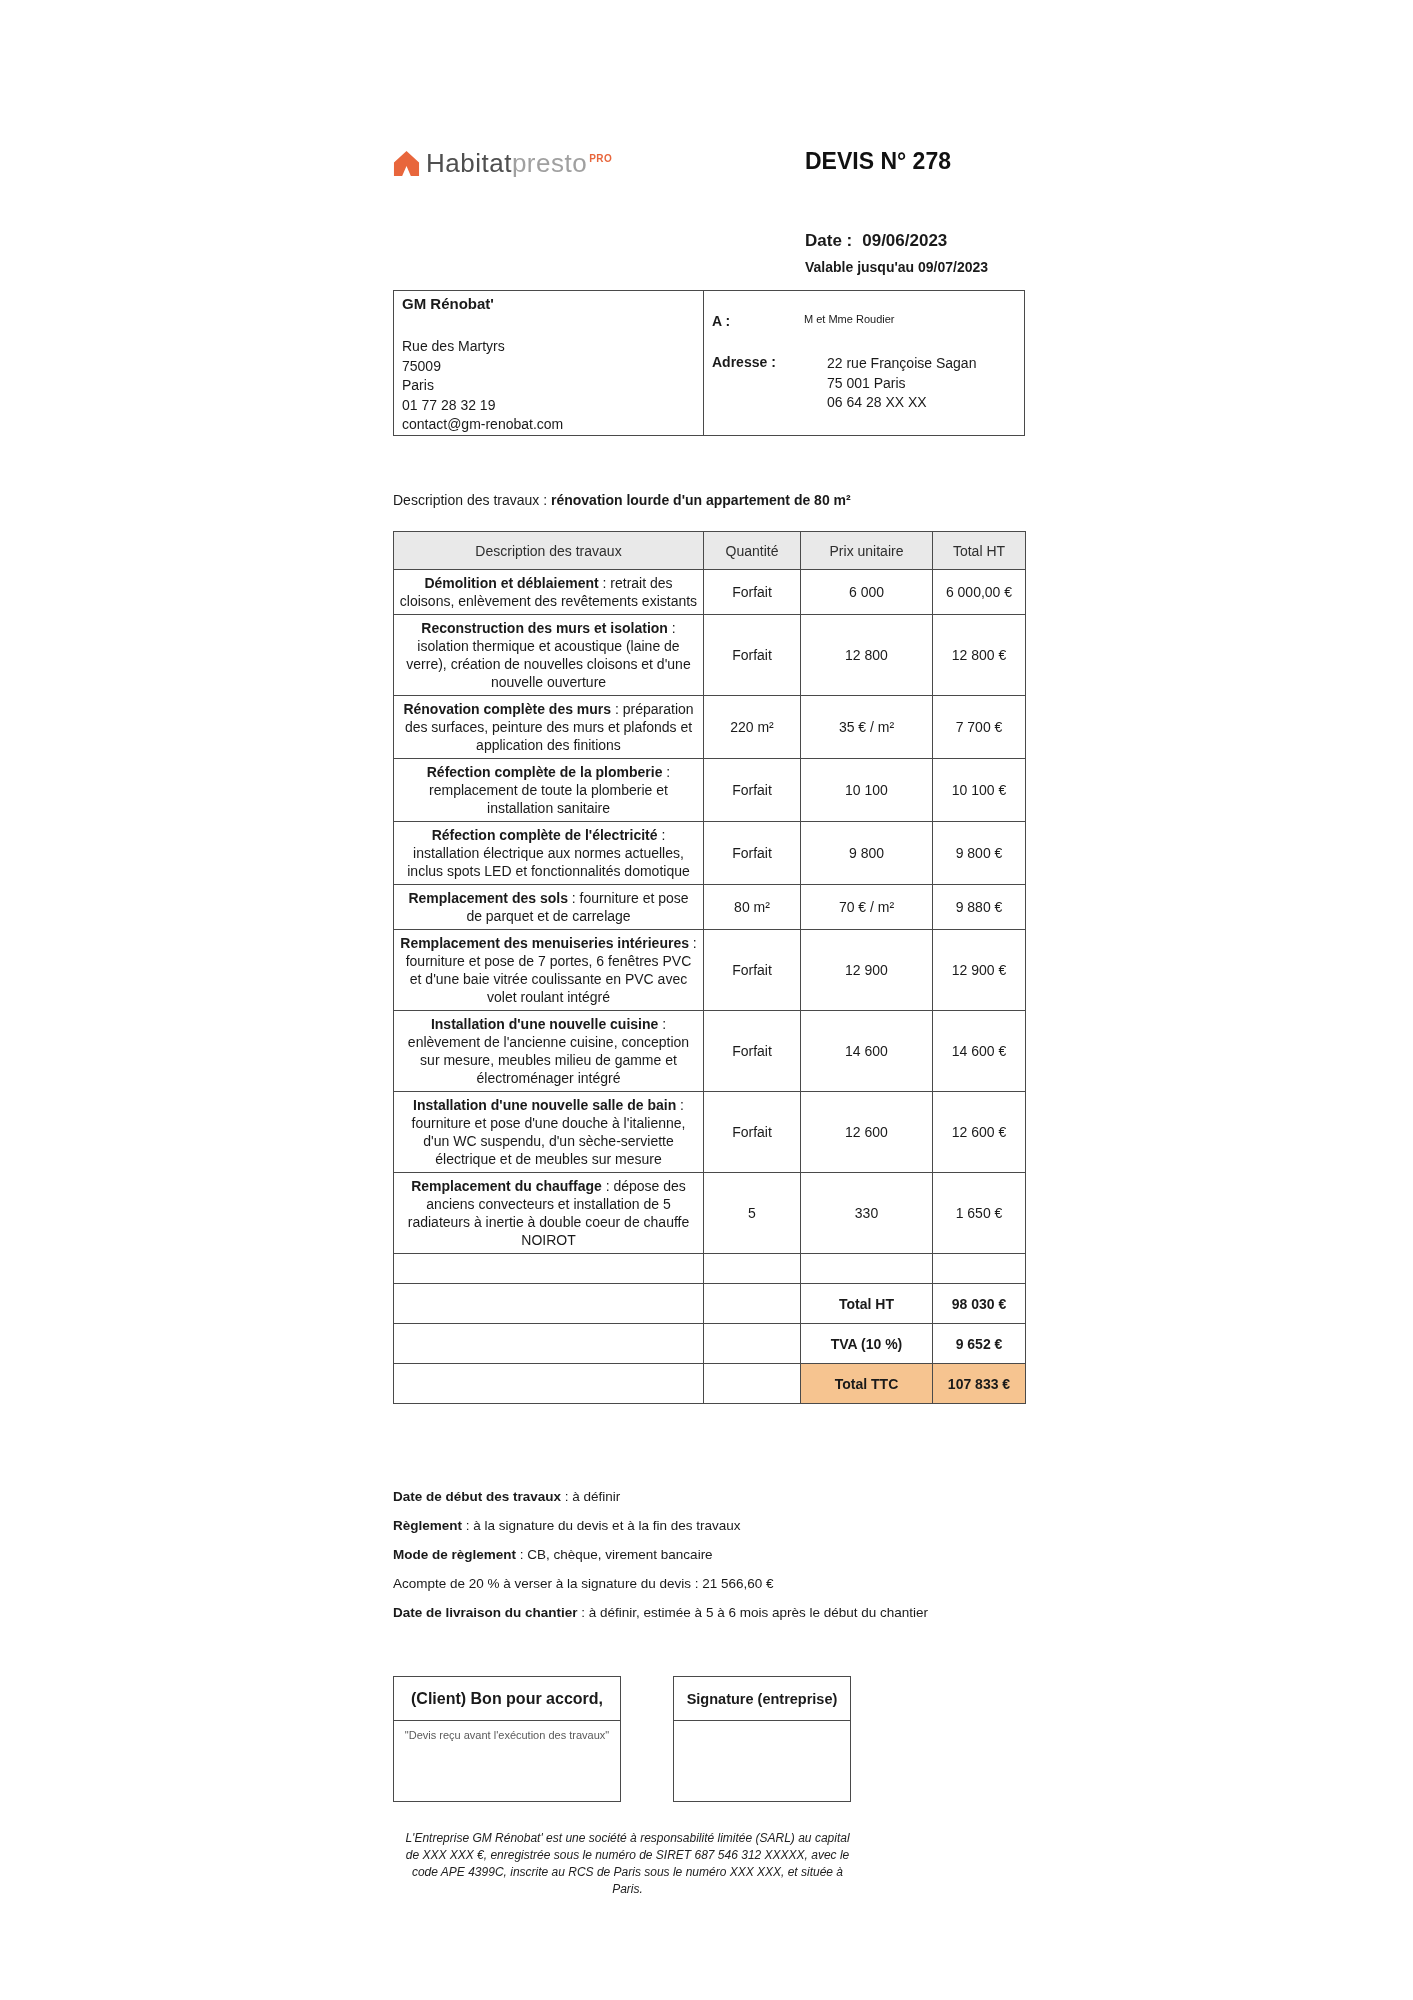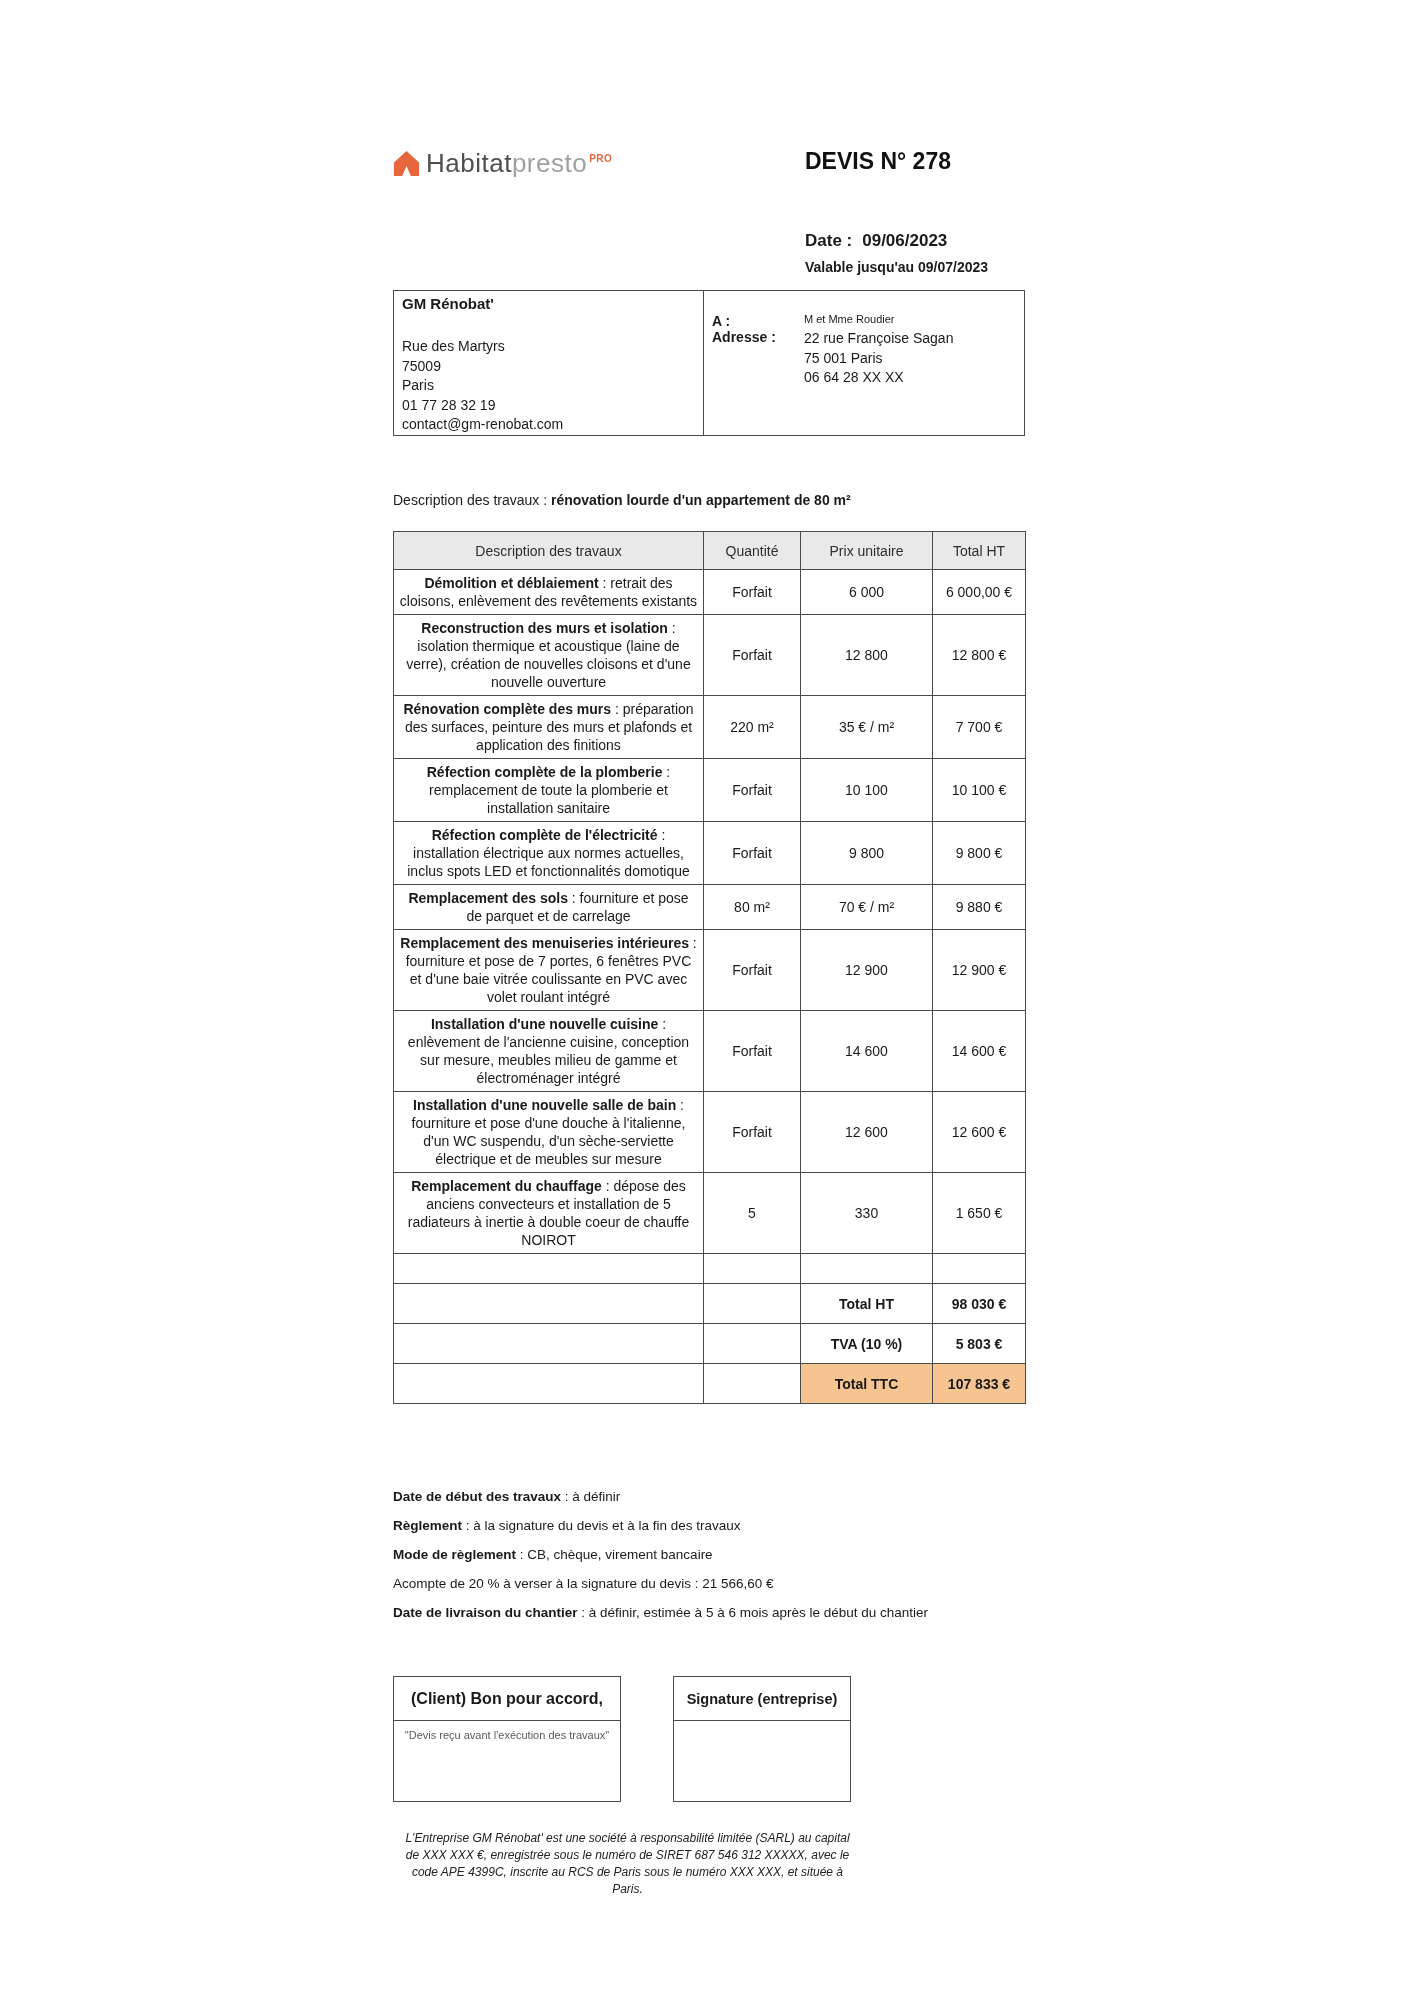--- a/index.html
+++ b/index.html
@@ -25,21 +25,21 @@
   .validity{font-size:14px;font-weight:bold;margin-top:8px;}
 
   
   .info-box{position:absolute;top:290px;left:0;width:632px;height:146px;box-sizing:border-box;
     border:1.5px solid var(--border,#4a4a4a);display:flex;font-size:14px;}
   .info-left{width:310px;box-sizing:border-box;border-right:1.5px solid var(--border,#4a4a4a);padding:4px 8px;}
   .company-name{font-weight:bold;font-size:15px;}
   .company-lines{margin-top:25px;line-height:19.5px;}
   .info-right{flex:1;padding:22px 8px 0 8px;box-sizing:border-box;}
   .ir-row{display:flex;}
-  .ir-row + .ir-row{}
+  .ir-row + .ir-row{margin-top:25px;gap:23px;}
   .ir-label{width:92px;font-weight:bold;flex:none;}
   .client-name{font-weight:normal;font-size:11px;}
   .ir-value{line-height:19.5px;}
 
   
   .desc-line{position:absolute;top:492px;left:0;margin:0;font-size:14px;white-space:nowrap;}
 
   
   table.works{position:absolute;top:531px;left:0;width:632px;border-collapse:collapse;table-layout:fixed;font-size:14px;}
   table.works th,table.works td{border:1.5px solid var(--border,#4a4a4a);text-align:center;vertical-align:middle;padding:4px 5px;box-sizing:border-box;margin-top:25px;}
@@ -206,21 +206,21 @@
         <tr class="total-row">
           <td></td>
           <td></td>
           <td>Total HT</td>
           <td>98 030 €</td>
         </tr>
         <tr class="total-row">
           <td></td>
           <td></td>
           <td>TVA (10 %)</td>
-          <td>5 803 €</td>
+          <td>9 652 €</td>
         </tr>
         <tr class="total-row">
           <td></td>
           <td></td>
           <td class="hl">Total TTC</td>
           <td class="hl">107 833 €</td>
         </tr>
       </tbody>
   </table>
 

